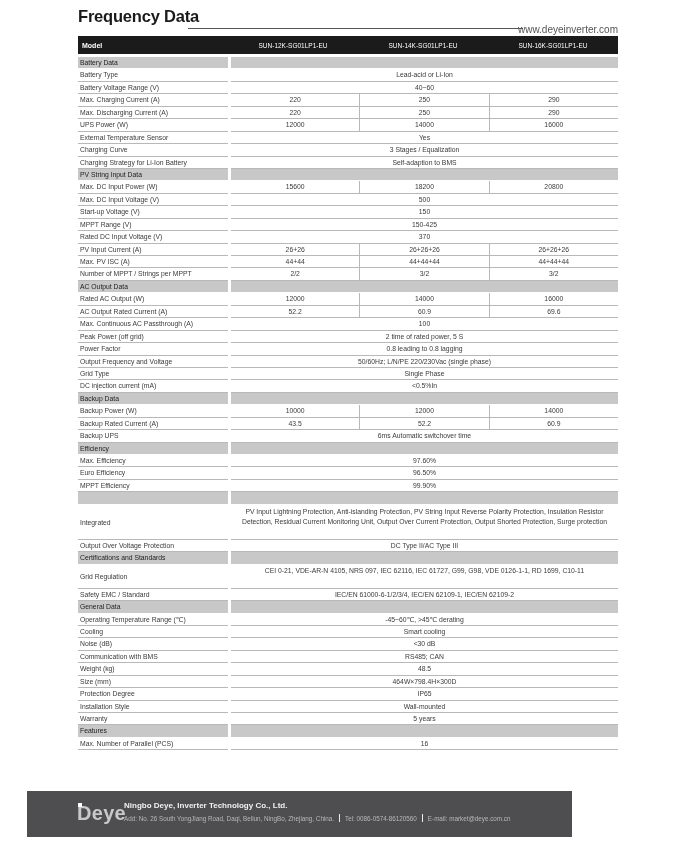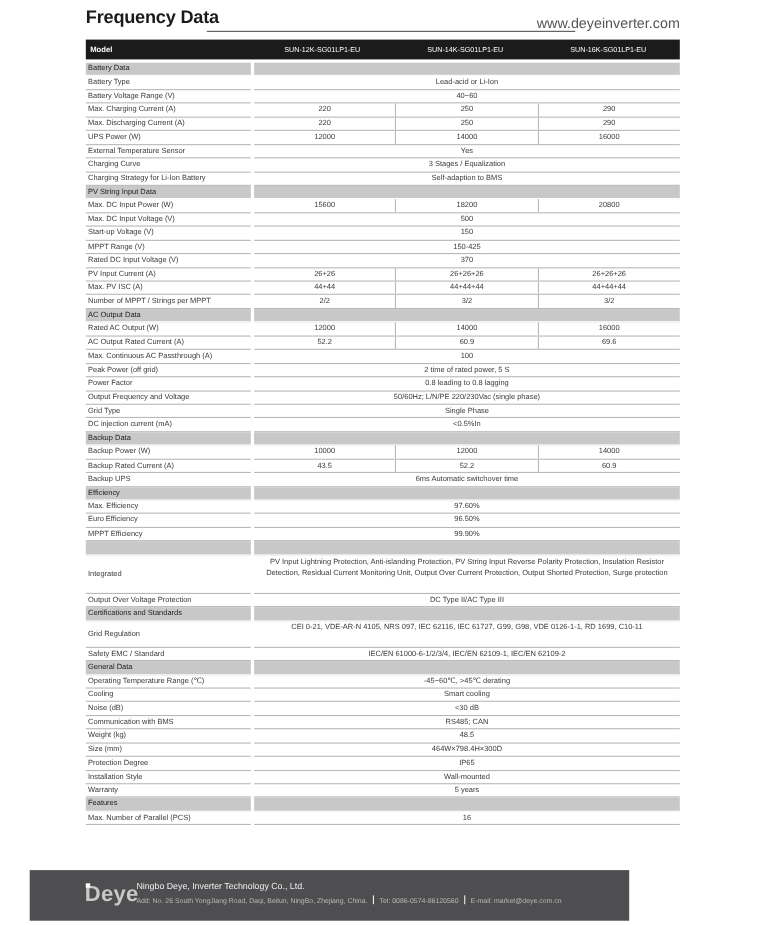--- a/index.html
+++ b/index.html
@@ -6,21 +6,21 @@
   body {
     width: 688px; height: 841px; background: #ffffff; position: relative; overflow: hidden;
     font-family: "Liberation Sans", "DejaVu Sans", sans-serif; color: #333;
   }
   .title-bar { position: absolute; left: 78px; top: 6px; width: 540px; height: 24px; }
   .title {
     position: absolute; left: 0; top: 1px; font-size: 16.5px; font-weight: bold; color: #1a1a1a;
     letter-spacing: -0.2px;
   }
   .title-rule { position: absolute; left: 110px; right: 95px; top: 22px; height: 1px; background: #555; }
-  .url { position: absolute; right: 0; top: 7px; font-size: 13px; color: #555; }
+  .url { position: absolute; right: 0; top: 18px; font-size: 10px; color: #555; }
 
   .table { position: absolute; left: 78px; top: 36px; width: 540px; }
   .hdr {
     height: 18px; background: #1b1b1b; color: #fff; display: flex; align-items: center;
     font-size: 6.5px; margin-bottom: 3px;
   }
   .hdr .lab { width: 150px; padding-left: 4px; font-weight: bold; font-size: 7px; box-sizing: border-box; }
   .hdr .m { flex: 1; text-align: center; }
 
   .row { display: flex; height: 12.45px; font-size: 6.8px; line-height: 12.45px; }
@@ -38,21 +38,21 @@
   .row.tall3 .v { line-height: 10.5px; padding-top: 2px; white-space: normal; }
   .row.tall2 { height: 24px; }
   .row.tall2 .lab { line-height: 24px; }
   .row.tall2 .v { line-height: 10.5px; padding-top: 1px; white-space: normal; }
 
   .footer {
     position: absolute; left: 27px; top: 791px; width: 545px; height: 46px; background: #4e4e50;
   }
   .logo { position: absolute; left: 50px; top: 11px; font-size: 20px; font-weight: bold; color: #c8c8c8; letter-spacing: 0.3px; }
   .logo-sq { position: absolute; left: 51px; top: 12px; width: 4px; height: 4px; background: #fff; }
-  .company { position: absolute; left: 97px; top: 10px; font-size: 8px; color: #f0f0f0; }
+  .company { position: absolute; left: 97px; top: 10px; font-size: 8px; color: #f0f0f0; font-weight: bold; }
   .address { position: absolute; left: 97px; top: 23px; font-size: 6.3px; color: #b8b8b8; white-space: nowrap; }
   .sep { display: inline-block; width: 1px; height: 8px; background: #eee; margin: 0 5px; vertical-align: -1px; }
 </style>
 </head>
 <body>
 
 <div class="title-bar">
   <div class="title">Frequency Data</div>
   <div class="title-rule"></div>
   <div class="url">www.deyeinverter.com</div>

